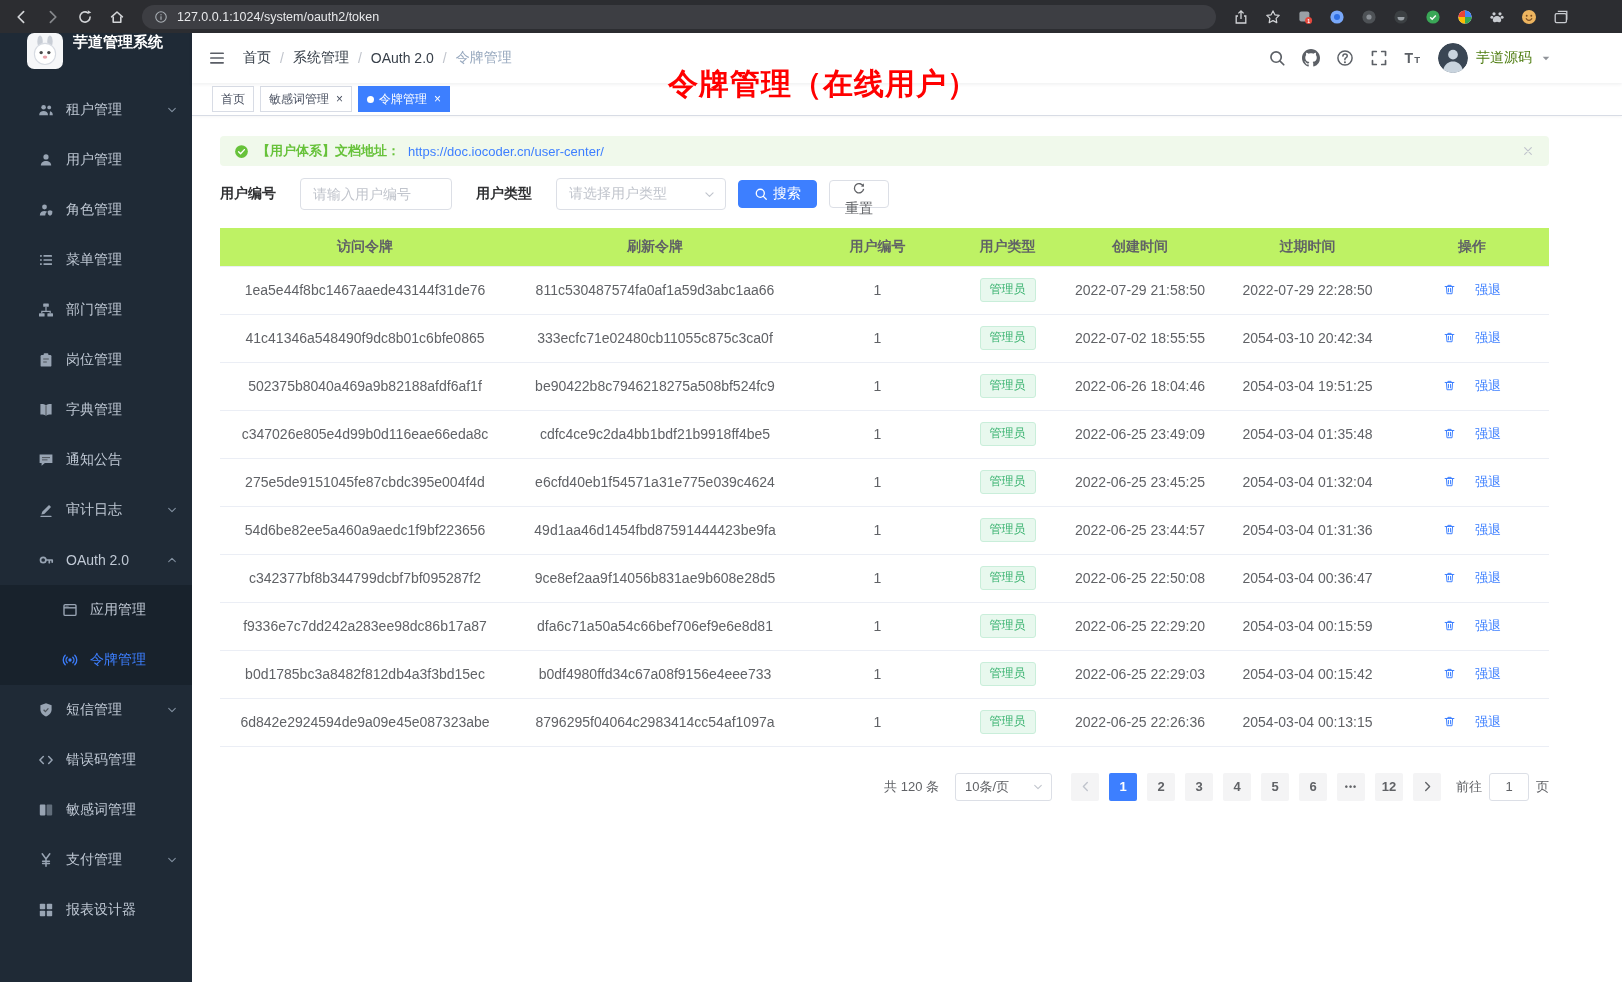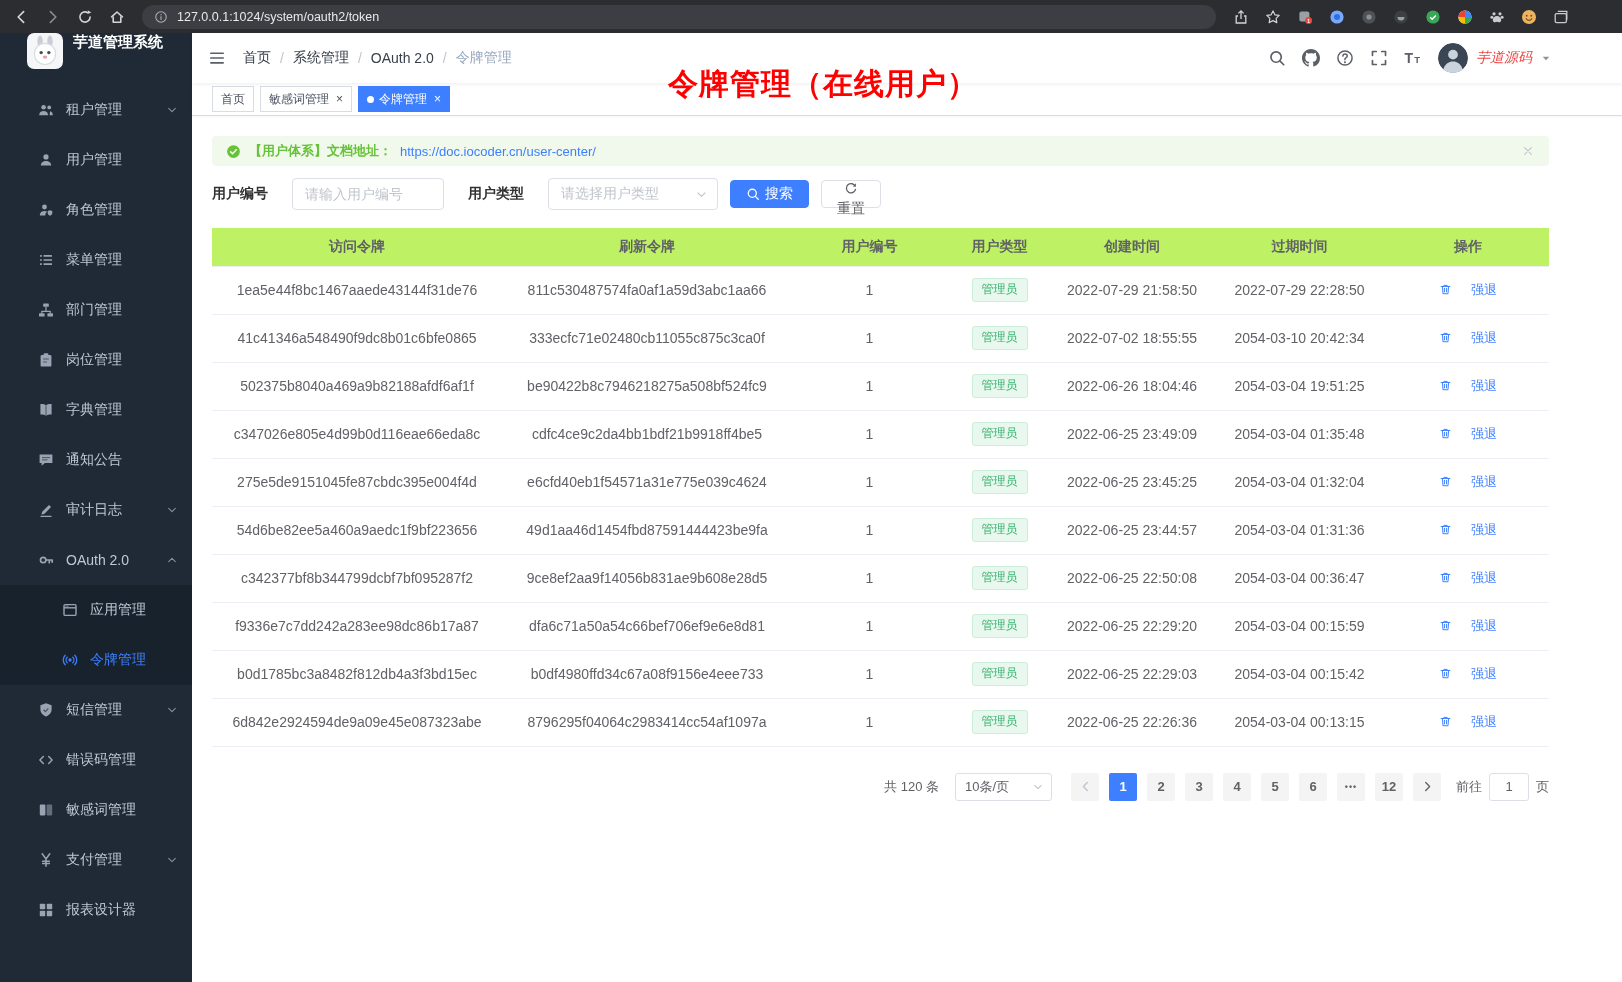--- a/index.html
+++ b/index.html
@@ -53,34 +53,34 @@
   .bc-item { font-size:14px; color:#38404a; }
   .bc-item.last { color:#97a8be; }
   .bc-sep { margin:0 9px; color:#c0c4cc; font-size:14px; }
   .topbar-right { margin-left:auto; display:flex; align-items:center; gap:16px; }
   .header-icons { display:flex; align-items:center; gap:16px; }
   .hicon { width:18px; height:18px; color:#5c6066; }
   .hicon svg { width:18px; height:18px; }
   .user-box { display:flex; align-items:center; gap:8px; }
   .avatar, .avatar svg { width:30px; height:30px; }
   .avatar { border-radius:50%; overflow:hidden; }
-  .user-name { font-size:14px; color:#ef4444; white-space:nowrap;font-style:italic; }
+  .user-name { font-size:14px; color:#4d7c0f; white-space:nowrap; }
   .caret { width:12px; height:12px; color:#909399; }
   .caret svg { width:12px; height:12px; }
 
   
   .tagsbar { height:33px; flex:none; background:#fff; border-bottom:1px solid #d8dce5; box-shadow:0 1px 3px rgba(0,0,0,.04); display:flex; align-items:center; gap:6px; padding-left:20px; position:relative; z-index:2; }
   .tag { height:26px; display:inline-flex; align-items:center; gap:5px; padding:0 8px; border:1px solid #d8dce5; background:#fff; color:#495060; font-size:12px; white-space:nowrap; }
   .tag .dot { width:7px; height:7px; border-radius:50%; background:#fff; display:none; }
   .tag.active { background:var(--primary,#3d7fff); border-color:var(--primary,#3d7fff); color:#fff; }
   .tag.active .dot { display:inline-block; }
   .tag-close { font-size:12px; line-height:1; margin-left:2px; }
 
   
-  .content { flex:1; background:#fff; padding:20px 73px 0 20px; overflow:hidden; }
+  .content { flex:1; background:#fff; padding:20px 73px 0 28px; overflow:hidden; }
 
   .alert { height:30px; background:#f0f9eb; border-radius:4px; display:flex; align-items:center; gap:8px; padding:0 14px; margin-bottom:12px; }
   .alert-icon, .alert-icon svg { width:15px; height:15px; }
   .alert-text { font-size:13px; color:var(--success-green,#67c23a); font-weight:bold; }
   .alert-link { font-size:13px; color:var(--primary,#3d7fff); text-decoration:none; }
   .alert-close { margin-left:auto; width:14px; height:14px; color:#c0c4cc; }
   .alert-close svg { width:14px; height:14px; }
 
   .filter-row { display:flex; align-items:center; margin-bottom:18px; }
   .filter-label { font-size:14px; font-weight:bold; color:#303133; margin-right:24px; white-space:nowrap; }

